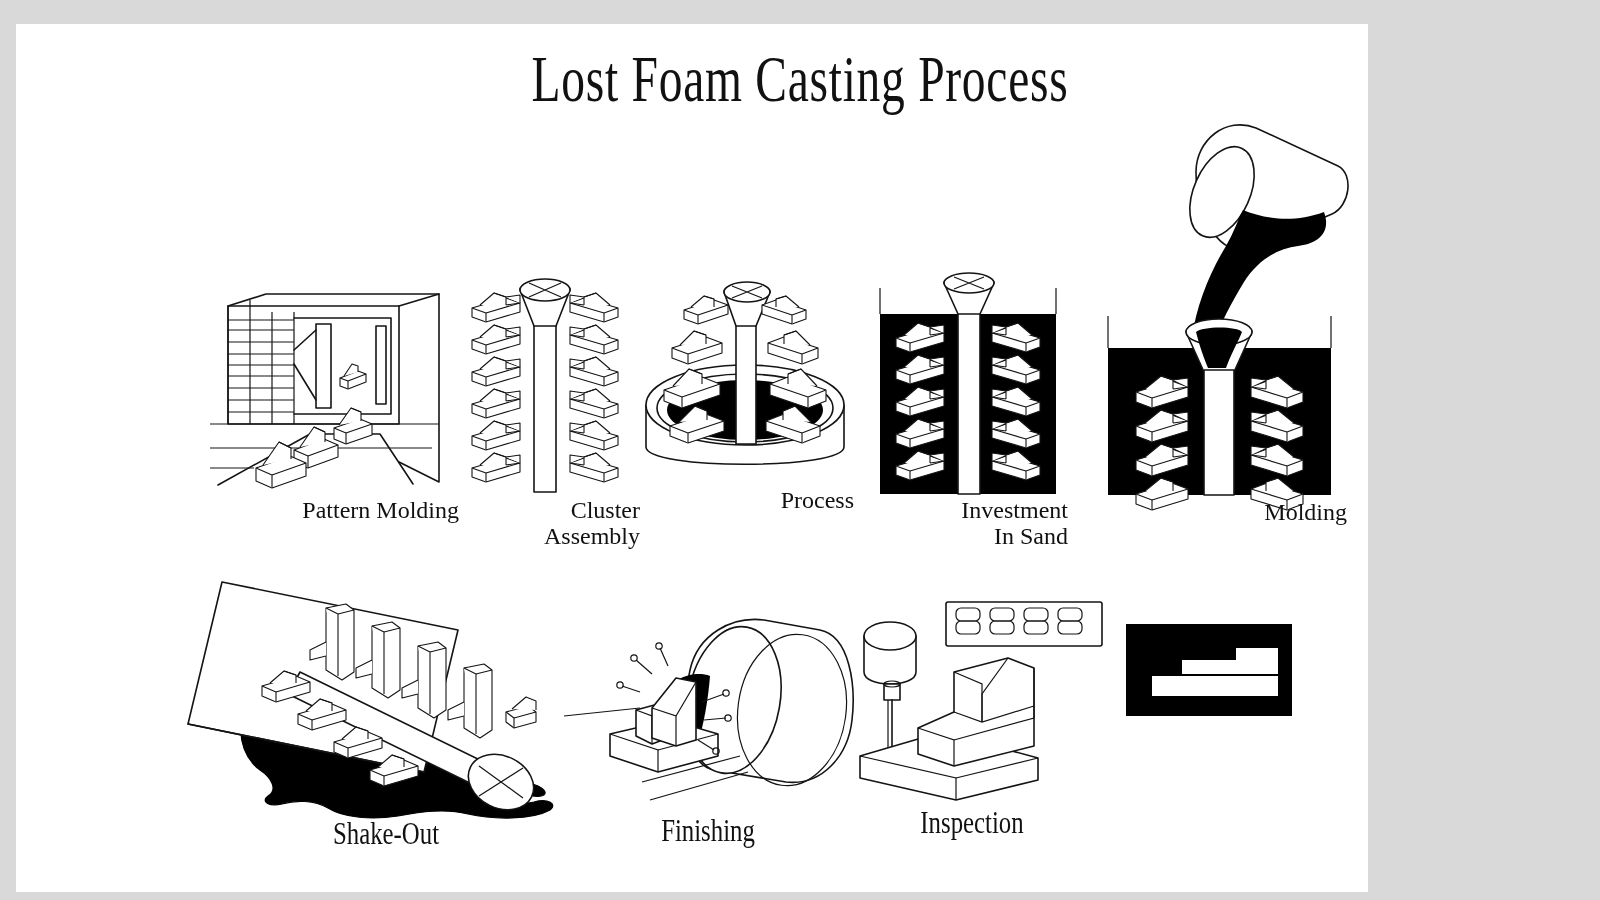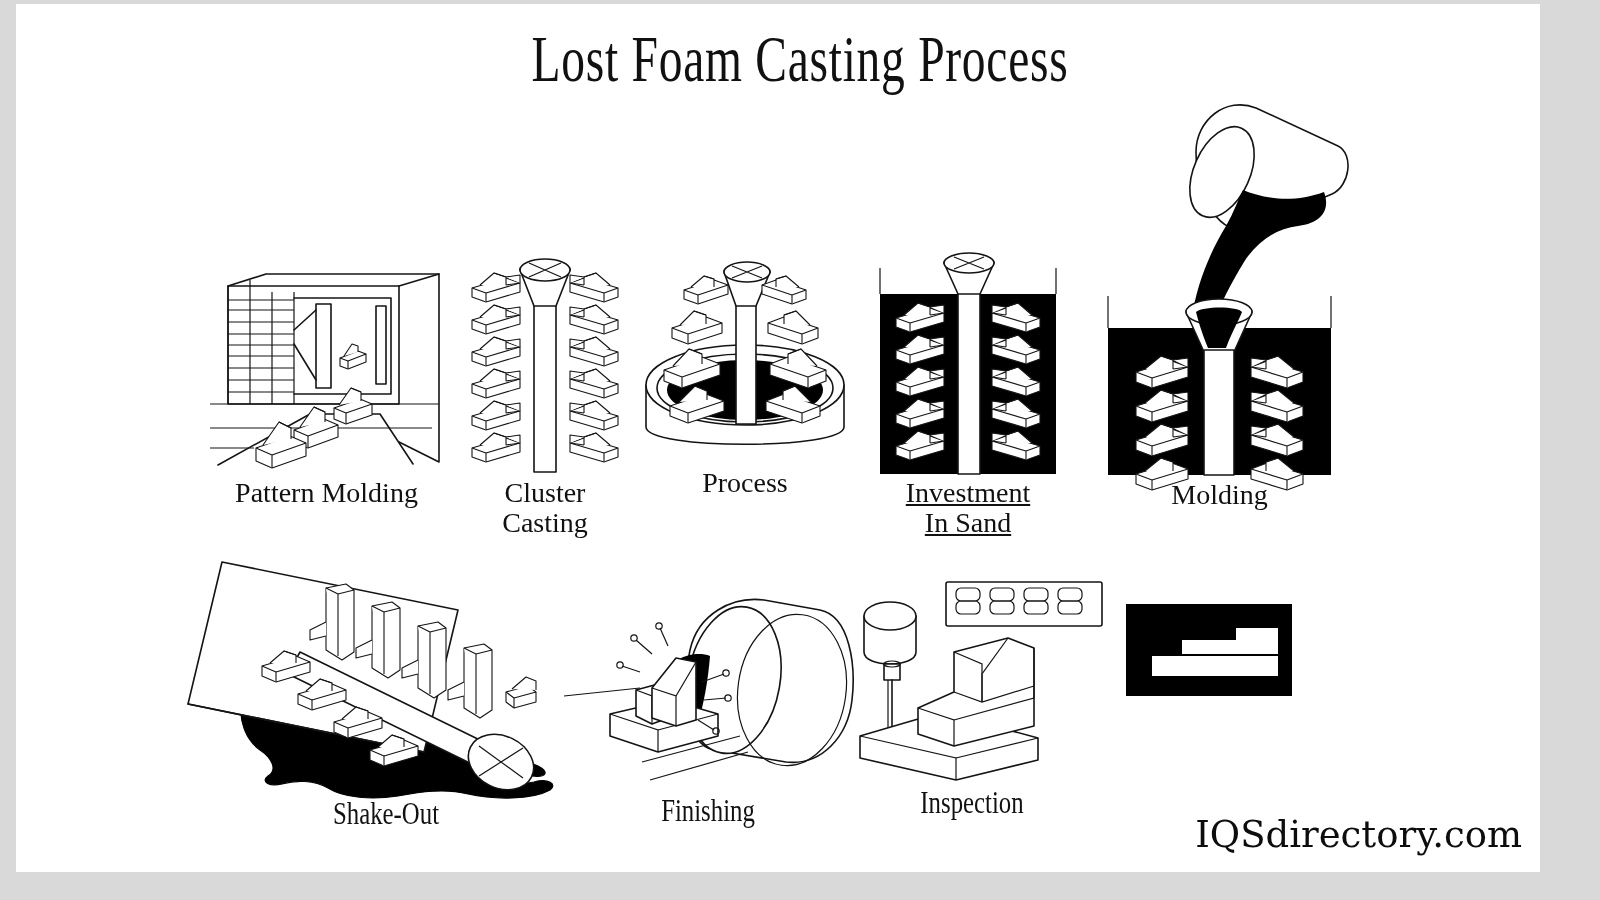--- a/index.html
+++ b/index.html
@@ -7,41 +7,41 @@
   body{
     width:1600px;height:900px;overflow:hidden;
     font-family:"Liberation Serif","DejaVu Serif",serif;
   }
   
   #frame{
     position:absolute;left:0;top:0;width:1600px;height:900px;
     background:#d9d9d9;box-sizing:border-box;
   }
   #canvas{
-    position:absolute;left:16px;top:4px;
-    width:1524px;height:868px;background:#ffffff;overflow:hidden;
+    position:absolute;left:16px;top:24px;
+    width:1352px;height:868px;background:#ffffff;overflow:hidden;
   }
   
   #title{
     position:absolute;left:0;top:22px;width:1568px;
     text-align:center;
     font-family:"Liberation Serif","DejaVu Serif",serif;
     font-size:66px;line-height:1;color:#111;
     transform:scaleX(0.72);transform-origin:50% 0;
     letter-spacing:1px;white-space:nowrap;
   }
   
   .step{position:absolute;}
   .art{position:absolute;left:0;top:0;}
   .art svg{display:block;overflow:visible;}
   .caption{
     position:absolute;width:100%;text-align:center;
     color:#111;line-height:1.08;white-space:pre-line;
   }
-  .cap-serif{font-family:"Liberation Serif","DejaVu Serif",serif;font-size:28px;}
+  .cap-serif{font-family:"Liberation Serif","DejaVu Serif",serif;font-size:24px;text-align:right;}
   .cap-cond{
     font-family:"Liberation Serif","DejaVu Serif",serif;font-size:31px;
     transform:scaleX(0.80);transform-origin:50% 50%;
   }
   
   #watermark{
     position:absolute;right:18px;bottom:16px;
     font-family:"DejaVu Serif","Liberation Serif",serif;
     font-size:37px;color:#0d0d0d;letter-spacing:0px;white-space:nowrap;
   }
@@ -52,21 +52,21 @@
   #s-invest   {left:852px;  top:248px;  width:200px;}
   #s-casting  {left:1076px; top:96px;   width:255px;}
   #s-shake    {left:160px;  top:540px;  width:420px;}
   #s-finish   {left:548px;  top:592px;  width:288px;}
   #s-inspect  {left:826px;  top:572px;  width:260px;}
   #s-final    {left:1110px; top:600px;  width:200px;}
 
   #s-pattern .caption{top:226px;}
   #s-cluster .caption{top:234px;}
   #s-coating .caption{top:216px;}
-  #s-invest  .caption{top:226px;text-decoration:underline;}
+  #s-invest  .caption{top:226px;}
   #s-casting .caption{top:380px;}
   #s-shake   .caption{top:253px;}
   #s-finish  .caption{top:198px;}
   #s-inspect .caption{top:210px;}
 
   .ln{fill:none;stroke:#141414;stroke-width:1.6;stroke-linejoin:round;stroke-linecap:round;}
   .ln-thin{fill:none;stroke:#141414;stroke-width:1.2;}
   .wh{fill:#ffffff;stroke:#141414;stroke-width:1.6;stroke-linejoin:round;}
   .wh-thin{fill:#ffffff;stroke:#141414;stroke-width:1.1;stroke-linejoin:round;}
   .blk{fill:#000000;stroke:none;}
@@ -249,21 +249,21 @@
           <path d="M22 204 L56 194 L70 199 L70 208 L36 218 L22 213 Z"></path>
           <path d="M22 204 L36 209 L36 218"></path>
               <path d="M36 209 L70 199"></path>
           <path d="M30 201 L44 189 L56 193 L56 201"></path>
               <path d="M44 189 L56 193"></path>
           <path d="M56 201 L70 199 M56 193 L70 191 L70 199"></path>
         </g>
       </svg>
     </div>
     <div class="caption cap-serif">Cluster
-Casting</div>
+Assembly</div>
   </div>
 
   <div class="step" id="s-coating">
     <div class="art">
       <svg width="218" height="215" viewBox="0 0 218 215">
 
         <path class="wh" d="M10 133 V175 C10 198 208 198 208 175 V133 Z"></path>
         <ellipse class="wh" cx="109" cy="133" rx="99" ry="40"></ellipse>
         <ellipse class="wh" cx="109" cy="136" rx="88" ry="34"></ellipse>
 
@@ -708,16 +708,15 @@
   <div class="step" id="s-final">
     <div class="art">
       <svg width="166" height="92" viewBox="0 0 166 92">
         <rect class="blk" x="0" y="0" width="166" height="92"></rect>
         <path fill="#ffffff" d="M56 36 H110 V24 H152 V50 H56 Z"></path>
         <rect fill="#ffffff" x="26" y="52" width="126" height="20"></rect>
       </svg>
     </div>
   </div>
 
-  <div id="watermark">IQSdirectory.com</div>
 
 </div>
 </div>
 
 </body></html>

